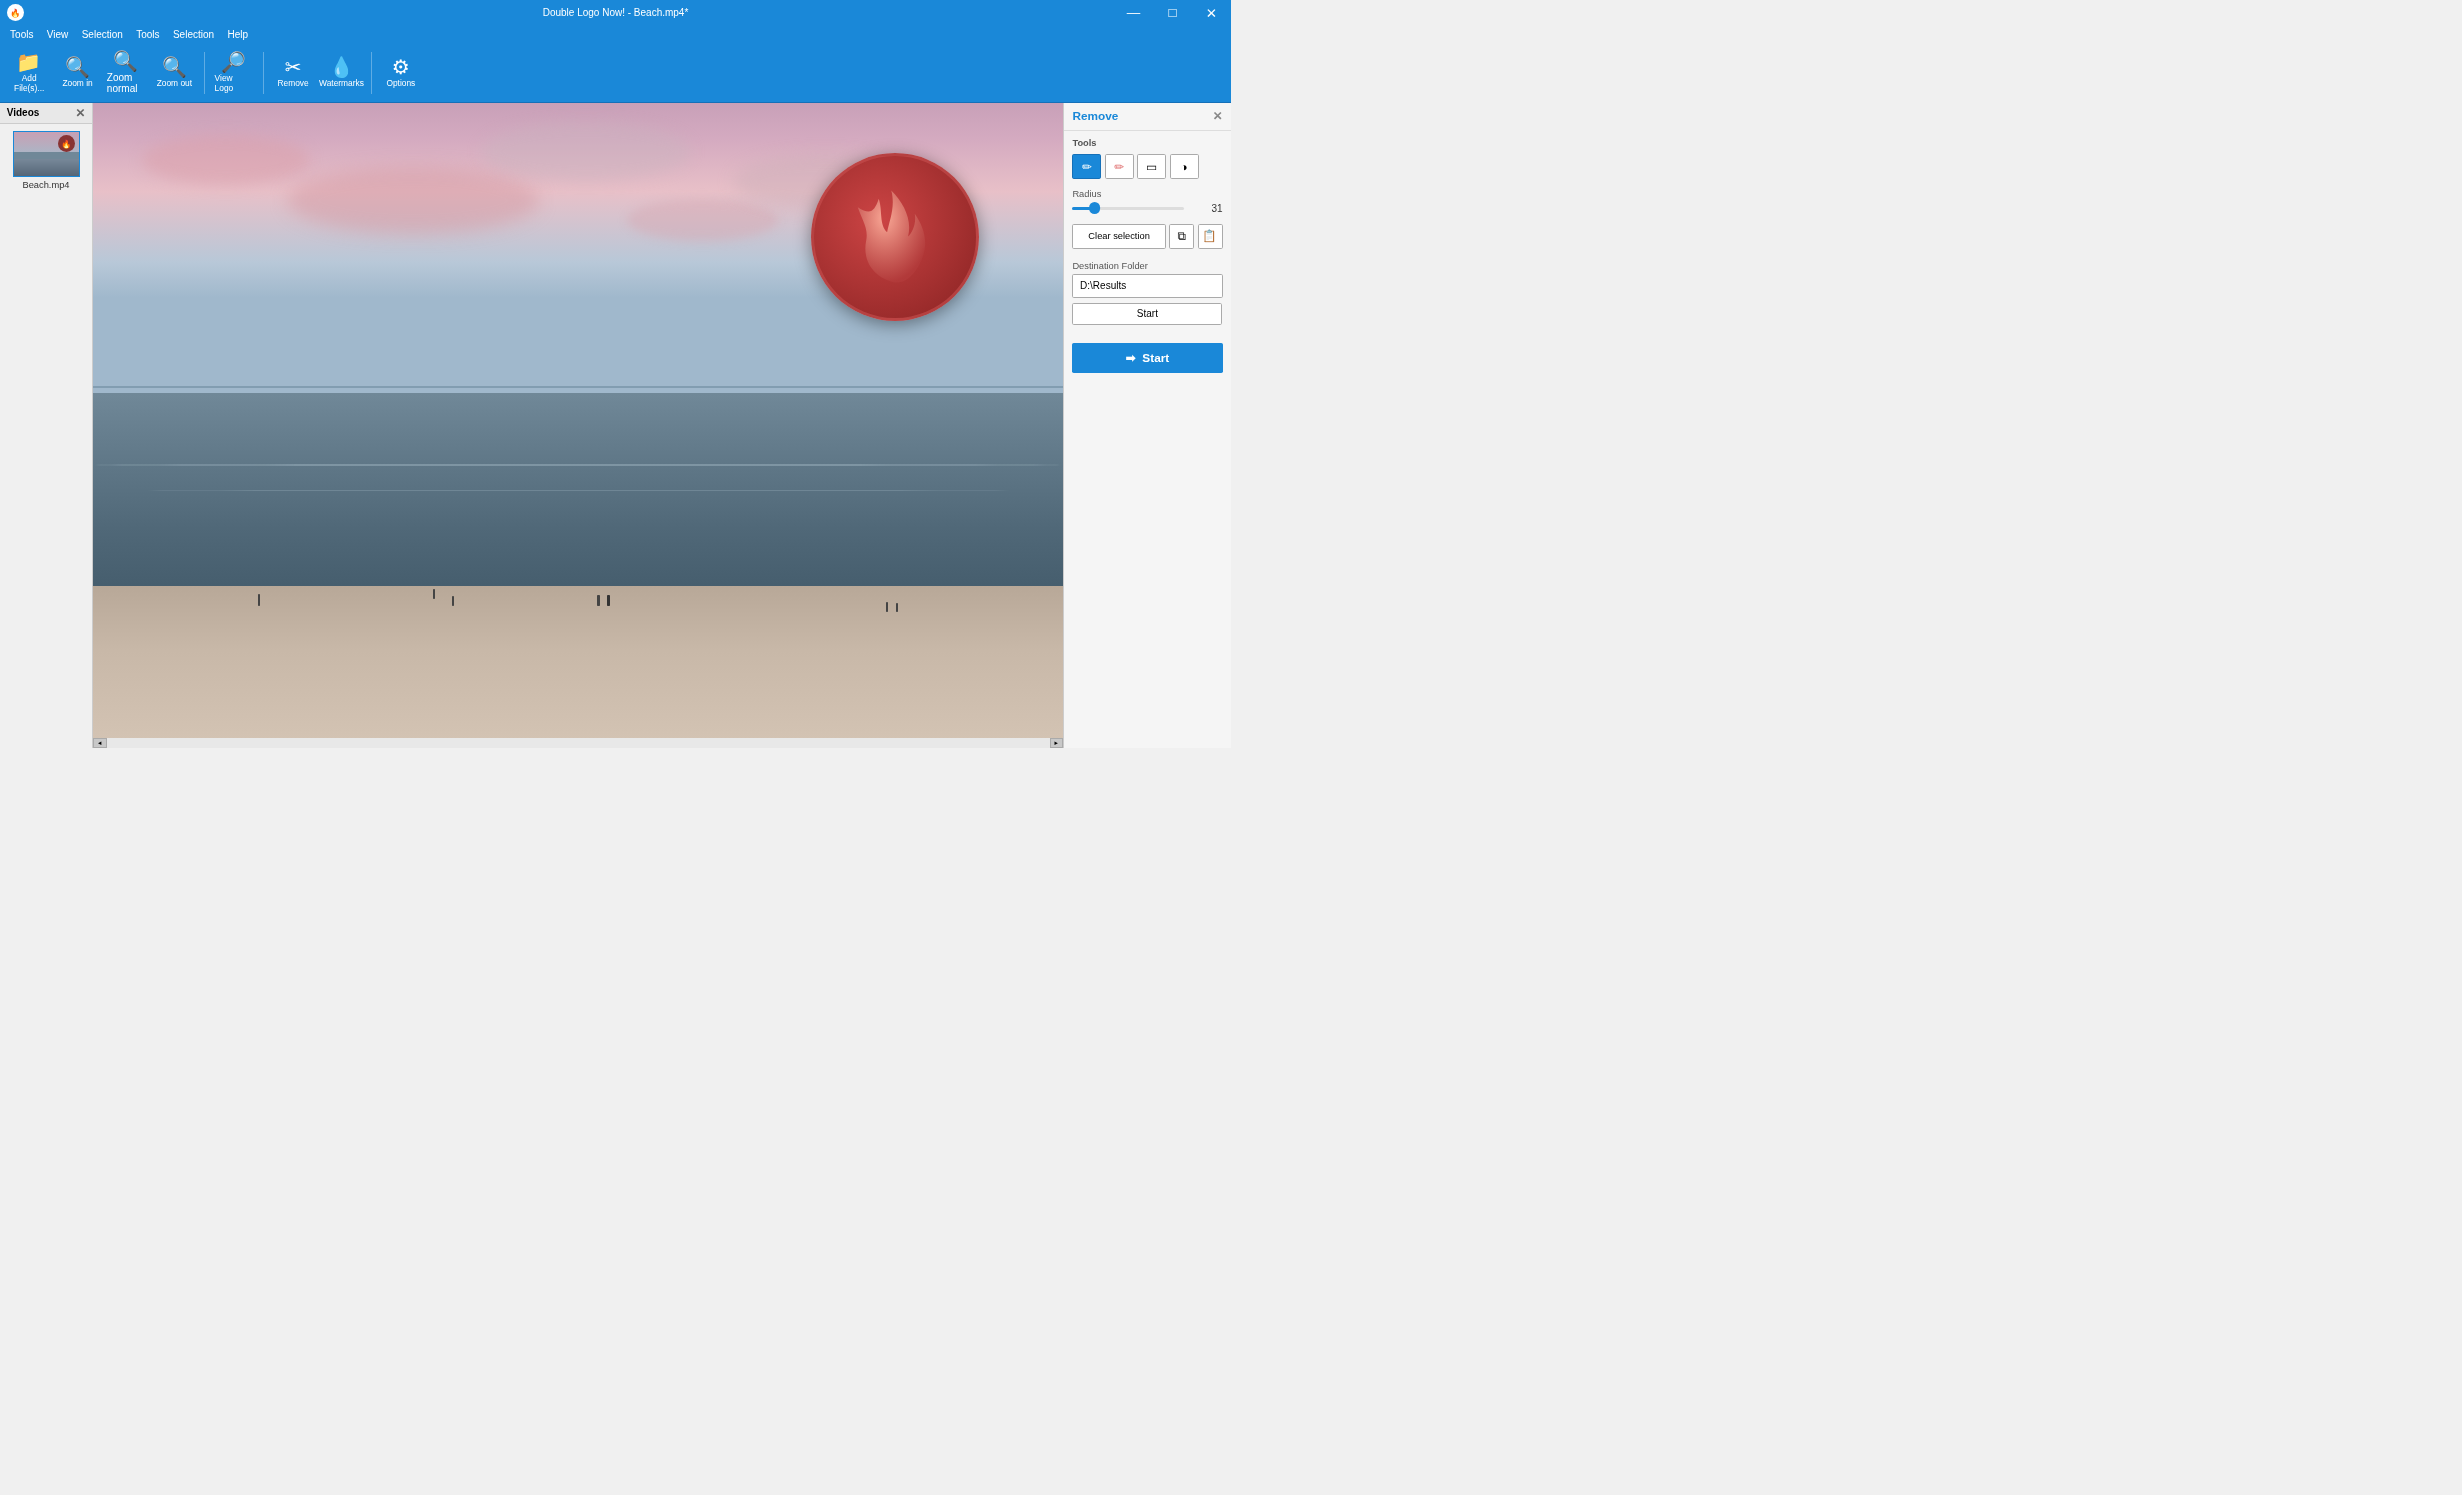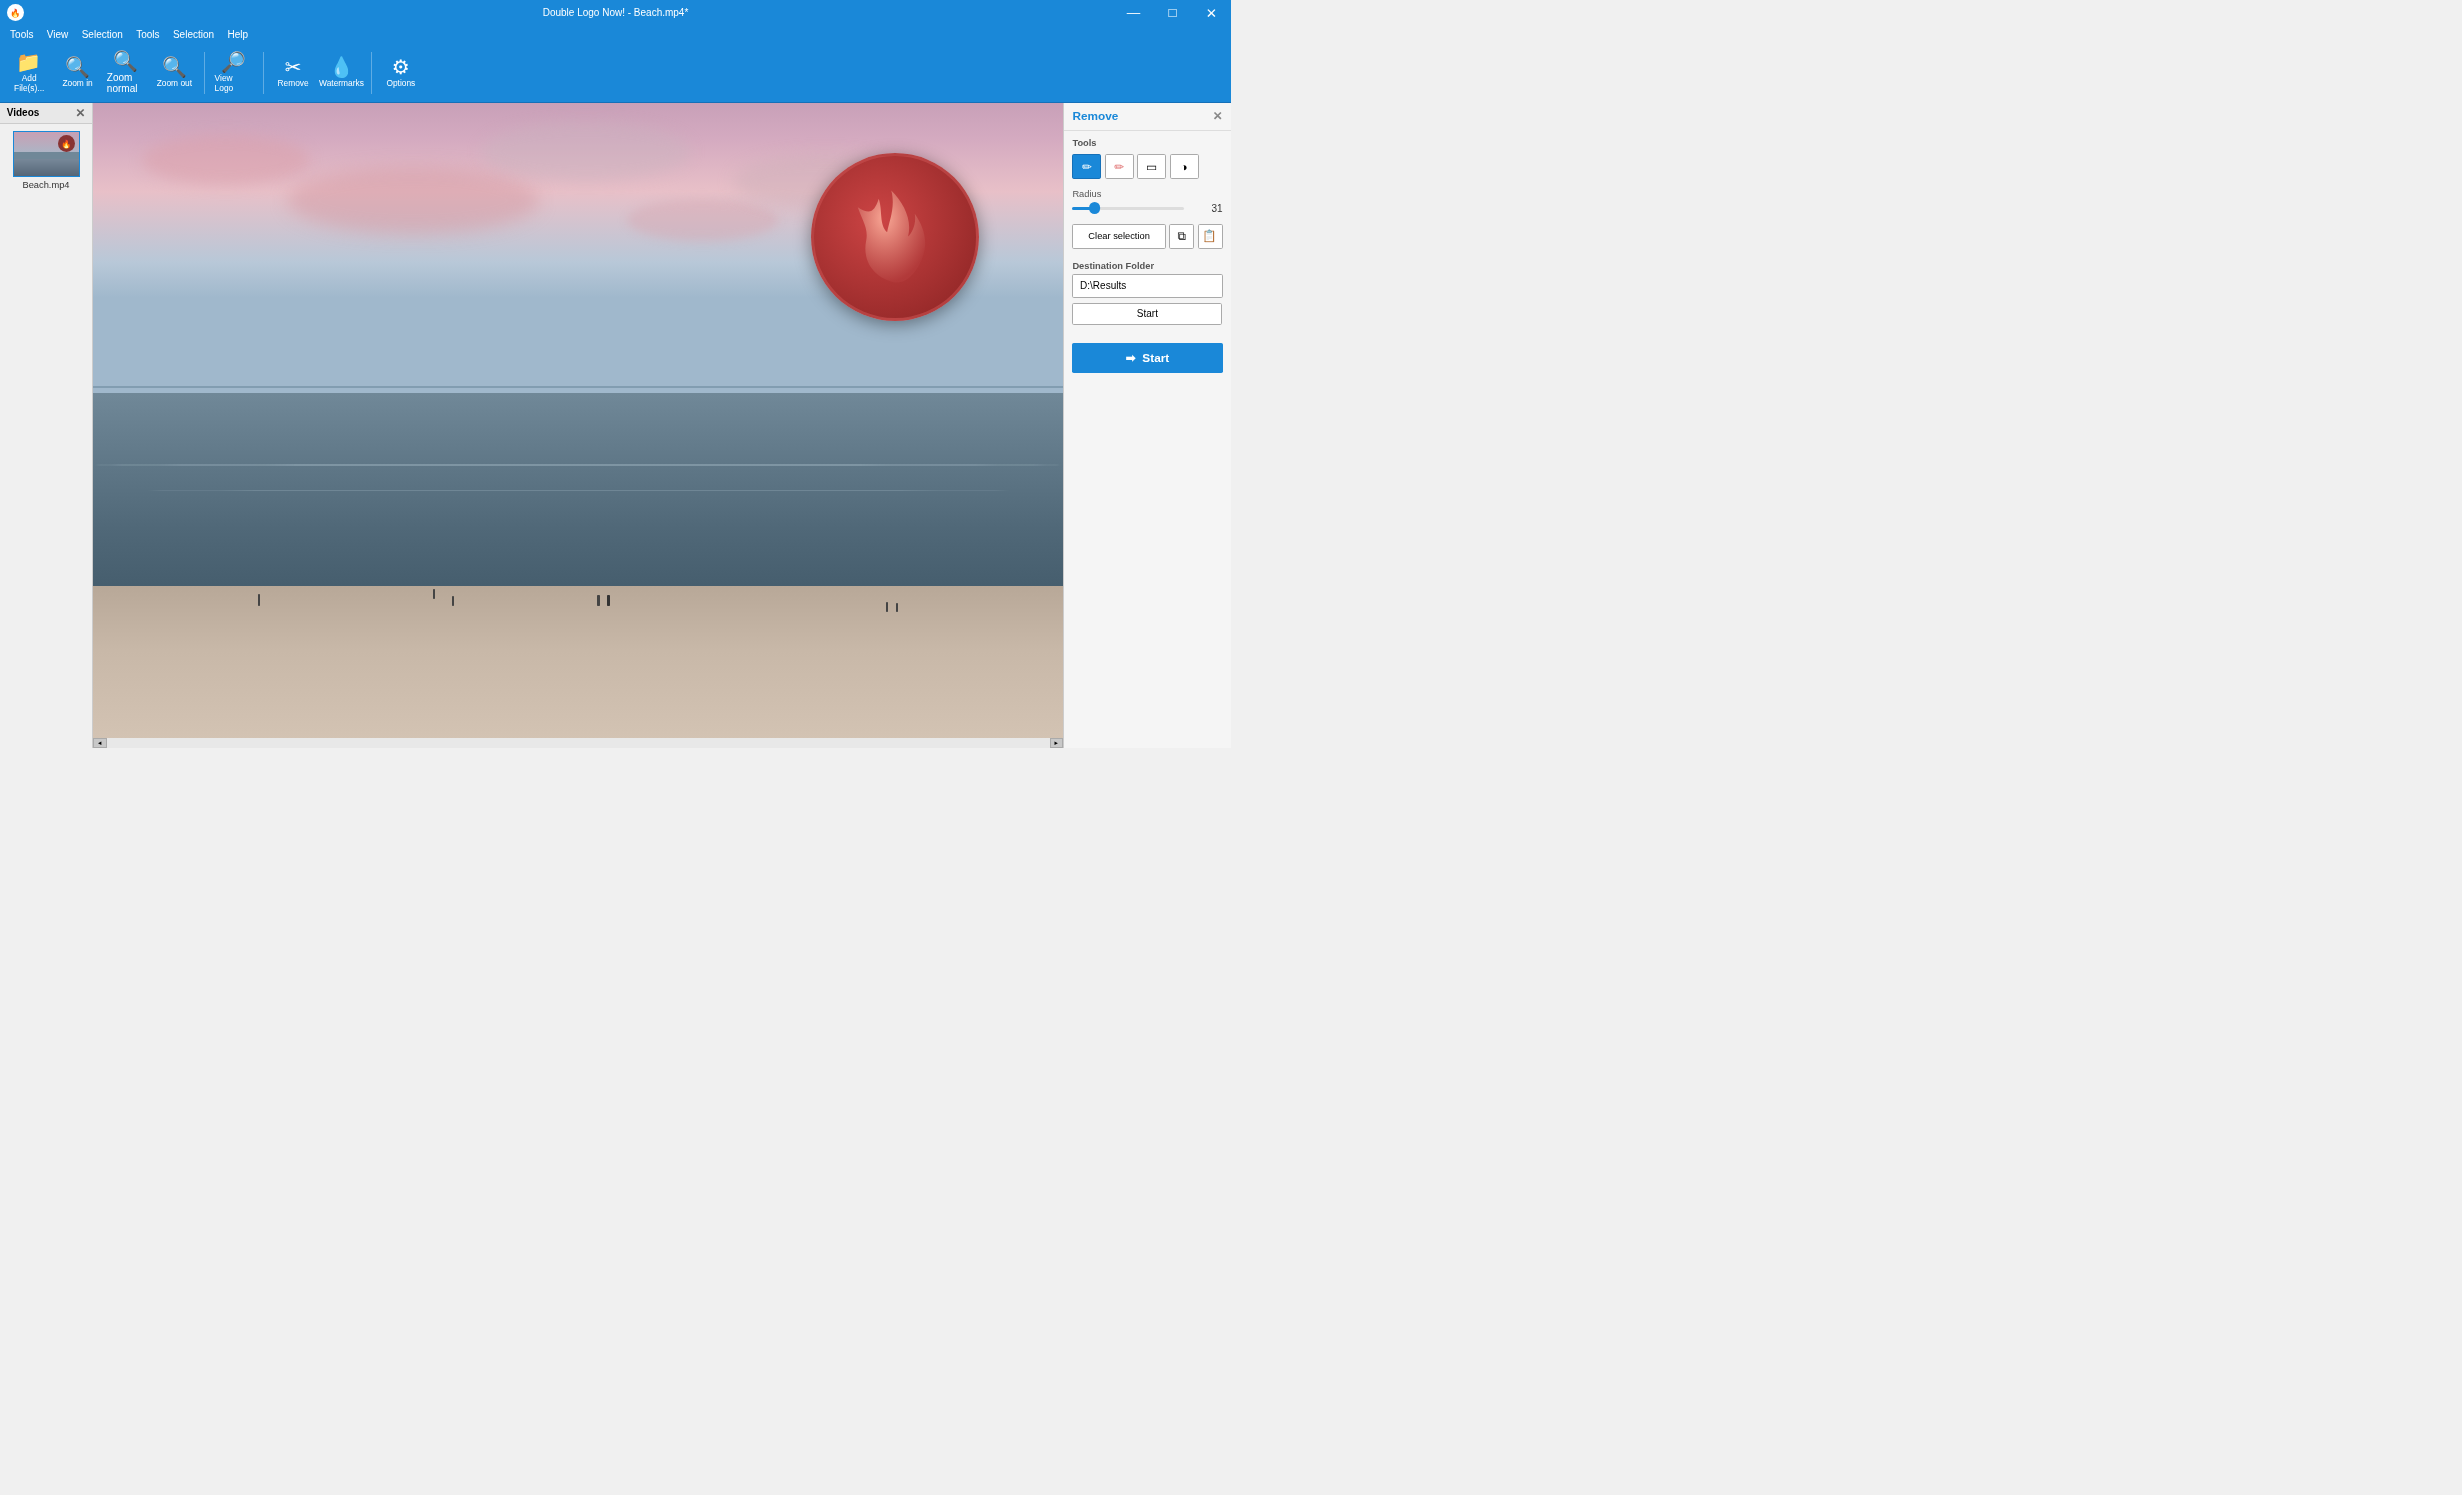--- a/index.html
+++ b/index.html
@@ -330,21 +330,21 @@
       align-items: center;
       justify-content: center;
       cursor: pointer;
       border-radius: 1.7px;
       font-size: 11.8px;
     }
     .dest-folder-label {
       font-size: 9.3px;
       color: #555;
       padding: 8.4px 8.4px 3.4px;
-      font-weight: bold;
+      font-weight: normal;
     }
     .dest-folder-input {
       margin: 0 8.4px;
       padding: 3.4px 6.7px;
       border: 0.8px solid #aaa;
       background: white;
       font-size: 10px;
       border-radius: 1.7px;
       height: 23.6px;
     }

